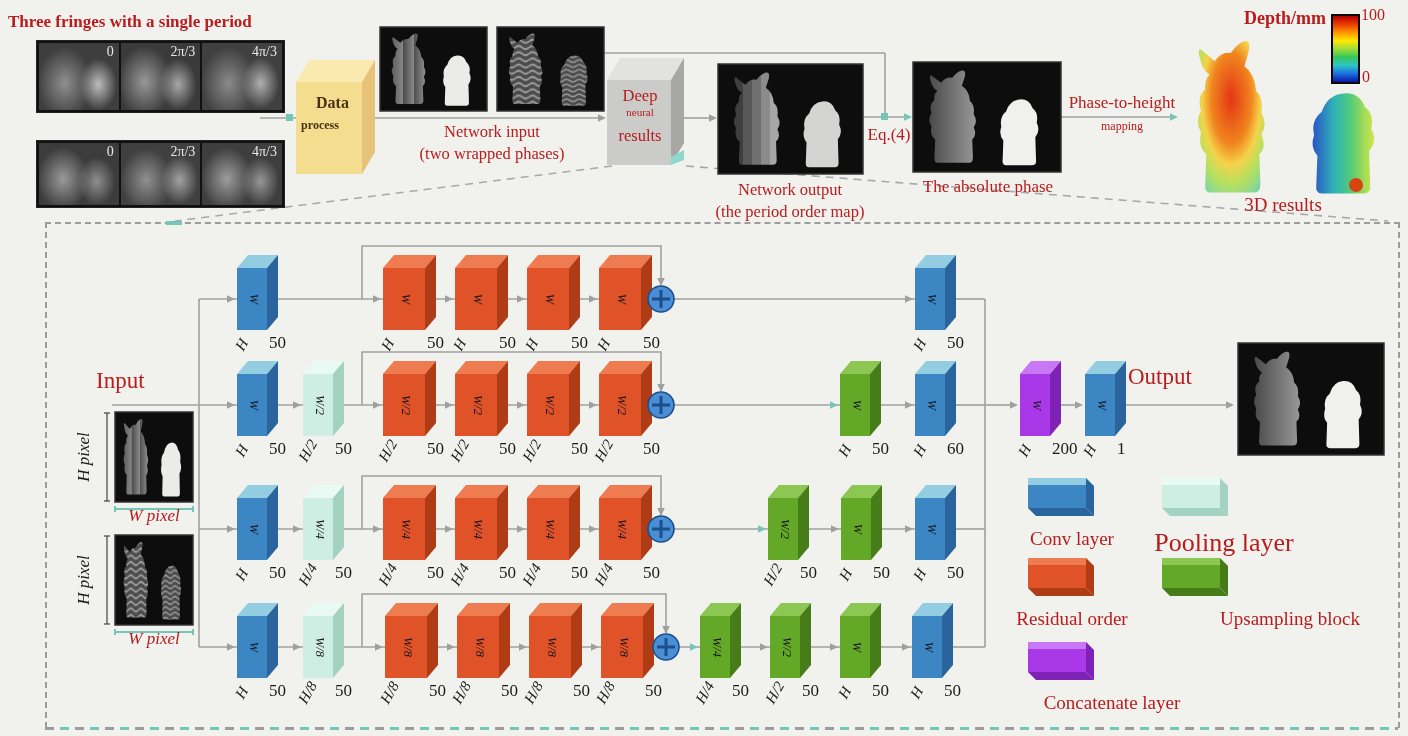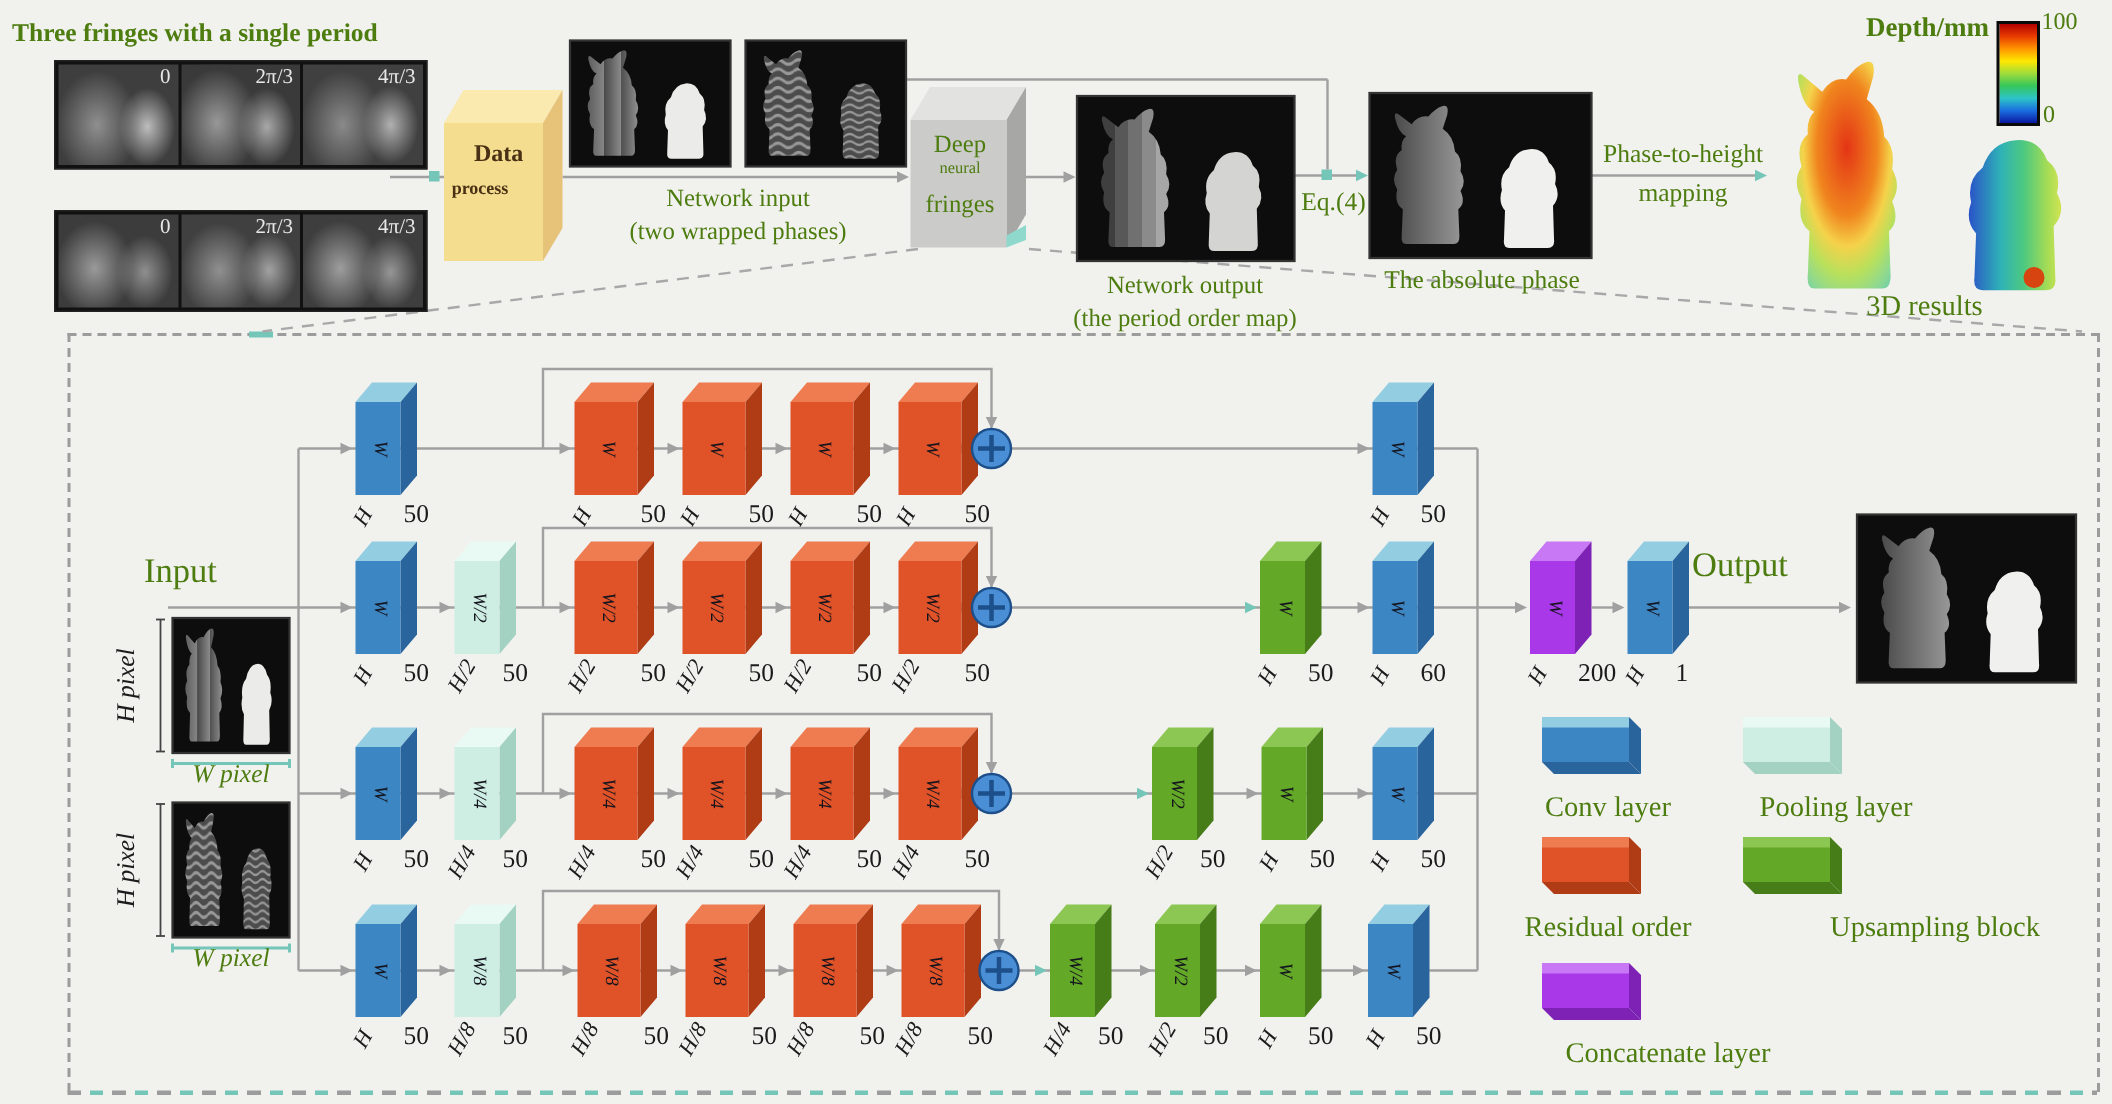--- a/index.html
+++ b/index.html
@@ -1,19 +1,19 @@
 <!DOCTYPE html>
 <html><head>
 <meta charset="utf-8">
 <style>
   html,body{margin:0;padding:0;background:#e8e8e6;}
   .page{position:relative;width:1408px;height:736px;background:#f1f1ee;overflow:hidden;
         font-family:"Liberation Serif",serif;color:#1b1b1b;}
   .abs{position:absolute;}
-  .t{position:absolute;white-space:nowrap;color:#4d7c0f;}
+  .t{position:absolute;white-space:nowrap;color:#b91c1c;}
   .ctr{transform:translateX(-50%);}
   .vlab{position:absolute;width:96px;text-align:center;transform:rotate(-90deg);
         font-style:italic;font-size:17px;}
   .fstrip{position:absolute;display:flex;gap:2px;background:#111;padding:2px;border:1px solid #222;}
   .fpanel{position:relative;flex:1;}
   .fpanel .phase{position:absolute;top:1px;right:5px;color:#e8e8e8;font-size:14px;}
   #dashbox{position:absolute;left:45px;top:222px;width:1351px;height:504px;
            border:2px dashed #9c9c9c;border-bottom:none;}
   #dashbottom{position:absolute;left:45px;top:727px;width:1353px;height:3px;
      background:repeating-linear-gradient(90deg,#9c9c9c 0 9px,#f1f1ee 9px 15px,#74c6b8 15px 24px,#f1f1ee 24px 30px);}
@@ -578,46 +578,46 @@
   </div>
 
   <div class="t" style="left:296px;top:94px;width:66px;text-align:left;font-size:16px;font-weight:700;color:#4a3014;padding-left:20px;">Data</div>
   <div class="t" style="left:296px;top:118px;width:48px;text-align:center;font-size:12px;font-weight:700;color:#4a3014;">process</div>
 
   <div class="t ctr" style="left:492px;top:122px;font-size:16.5px;">Network input</div>
   <div class="t ctr" style="left:492px;top:144px;font-size:16.5px;">(two wrapped phases)</div>
 
   <div class="t" style="left:607px;top:86px;width:66px;text-align:center;font-size:16.5px;">Deep</div>
   <div class="t" style="left:607px;top:106px;width:66px;text-align:center;font-size:11px;">neural</div>
-  <div class="t" style="left:607px;top:126px;width:66px;text-align:center;font-size:16.5px;">fringes</div>
+  <div class="t" style="left:607px;top:126px;width:66px;text-align:center;font-size:16.5px;">results</div>
 
   <div class="t ctr" style="left:790px;top:180px;font-size:16.5px;">Network output</div>
   <div class="t ctr" style="left:790px;top:202px;font-size:16.5px;">(the period order map)</div>
 
   <div class="t ctr" style="left:889px;top:125px;font-size:17px;">Eq.(4)</div>
 
   <div class="t ctr" style="left:988px;top:177px;font-size:17px;">The absolute phase</div>
 
   <div class="t ctr" style="left:1122px;top:93px;font-size:17px;">Phase-to-height</div>
-  <div class="t ctr" style="left:1122px;top:119px;font-size:17px;">mapping</div>
+  <div class="t ctr" style="left:1122px;top:119px;font-size:12px;">mapping</div>
 
   <div class="t ctr" style="left:1283px;top:194px;font-size:19px;">3D results</div>
 
   <div class="t" style="left:1148px;top:8px;width:178px;text-align:right;font-size:18px;font-weight:600;">Depth/mm</div>
   <div id="cbar" class="abs" style="left: 1331px; top: 14px; width: 25px; height: 66px; background: linear-gradient(rgb(180, 0, 0), rgb(232, 60, 0), rgb(255, 149, 0), rgb(255, 232, 0), rgb(159, 220, 58), rgb(53, 198, 90), rgb(46, 196, 200), rgb(26, 110, 224), rgb(10, 24, 160));"></div>
   <div class="t" style="left:1361px;top:6px;font-size:16px;">100</div>
   <div class="t" style="left:1362px;top:68px;font-size:16px;">0</div>
 
   <div class="t" style="left:96px;top:368px;font-size:23px;">Input</div>
   <div class="t" style="left:1128px;top:364px;font-size:23px;">Output</div>
 
   <div class="vlab" style="left:36px;top:447px;">H pixel</div>
   <div class="t ctr" style="left:154px;top:506px;font-size:17px;font-style:italic;">W pixel</div>
   <div class="vlab" style="left:36px;top:570px;">H pixel</div>
   <div class="t ctr" style="left:154px;top:629px;font-size:17px;font-style:italic;">W pixel</div>
 
   <div class="t ctr" style="left:1072px;top:528px;font-size:19px;">Conv layer</div>
-  <div class="t ctr" style="left:1224px;top:528px;font-size:19px;">Pooling layer</div>
+  <div class="t ctr" style="left:1224px;top:528px;font-size:26px;">Pooling layer</div>
   <div class="t ctr" style="left:1072px;top:608px;font-size:19px;">Residual order</div>
   <div class="t ctr" style="left:1249px;top:608px;font-size:19px;margin-left:41px;">Upsampling block</div>
   <div class="t ctr" style="left:1112px;top:692px;font-size:19px;">Concatenate layer</div>
 
 </div>
 
 </body></html>

